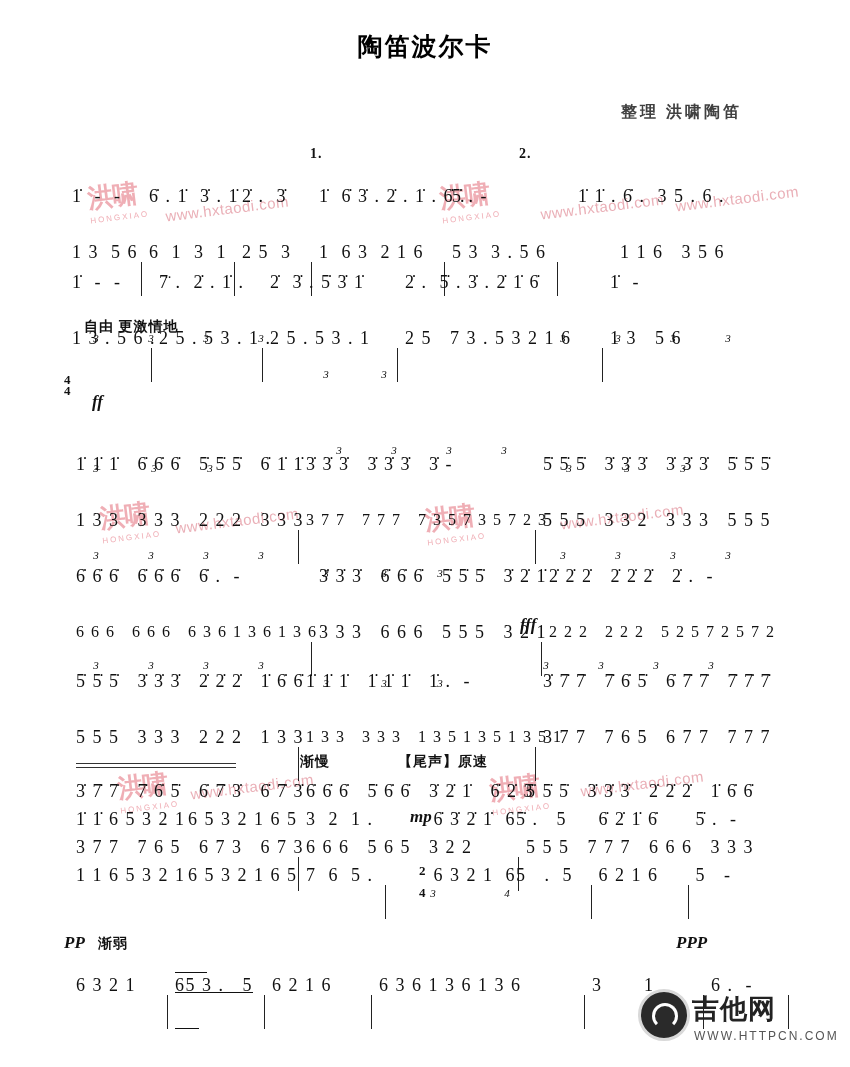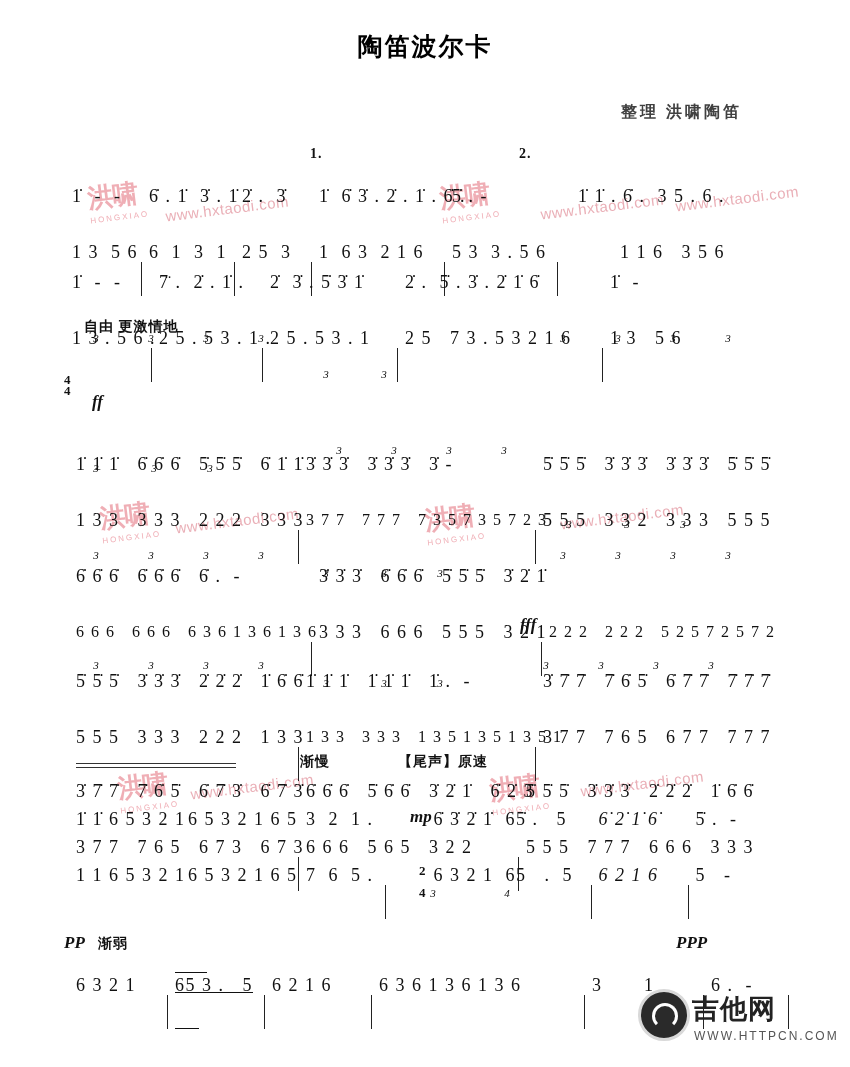--- a/index.html
+++ b/index.html
@@ -279,20 +279,21 @@
         <span class="tup" style="left:130px;">3</span>
         <span class="tup" style="left:185px;">3</span>
         <div class="num upper">3̇ 3̇ 3̇   6̇ 6̇ 6̇   5̇ 5̇ 5̇   3̇ 2̇ 1̇</div>
         <div class="num lower">3 3 3   6 6 6   5 5 5   3 2 1</div>
       </div>
       <span class="bar"></span>
       <div class="grp" style="width:215px;">
         <span class="tup" style="left:20px;">3</span>
         <span class="tup" style="left:78px;">3</span>
         <span class="tup" style="left:134px;">3</span>
+        <div class="num upper">2̇ 2̇ 2̇   2̇ 2̇ 2̇   2̇ .  -</div>
         <div class="num lower small">2 2 2   2 2 2   5 2 5 7 2 5 7 2</div>
       </div>
     </div>
   </div>
 
   <div class="sys" style="top:545px;">
     <div class="row" style="padding-left:76px;margin-top:18px;">
       <div class="grp" style="width:215px;">
         <span class="tup" style="left:20px;">3</span>
         <span class="tup" style="left:75px;">3</span>
@@ -377,21 +378,21 @@
       </div>
       <div class="grp" style="width:72px;">
         <div class="num upper">6̇ 3̇ 2̇ 1̇</div>
         <div class="num lower">6 3 2 1</div>
       </div>
       <div class="grp" style="width:78px;">
         <div class="num upper">65̇ .   5</div>
         <div class="num lower">65   .  5</div>
       </div>
       <span class="bar"></span>
-      <div class="grp" style="width:82px;font-style:italic;">
+      <div class="grp" style="width:82px;">
         <div class="num upper">6̇ 2̇ 1̇ 6̇</div>
         <div class="num lower">6 2 1 6</div>
       </div>
       <span class="bar"></span>
       <div class="grp" style="width:70px;">
         <div class="num upper">5̇ .  -</div>
         <div class="num lower">5   -</div>
       </div>
     </div>
     <div class="dyn" style="left:410px;top:62px;">mp</div>

